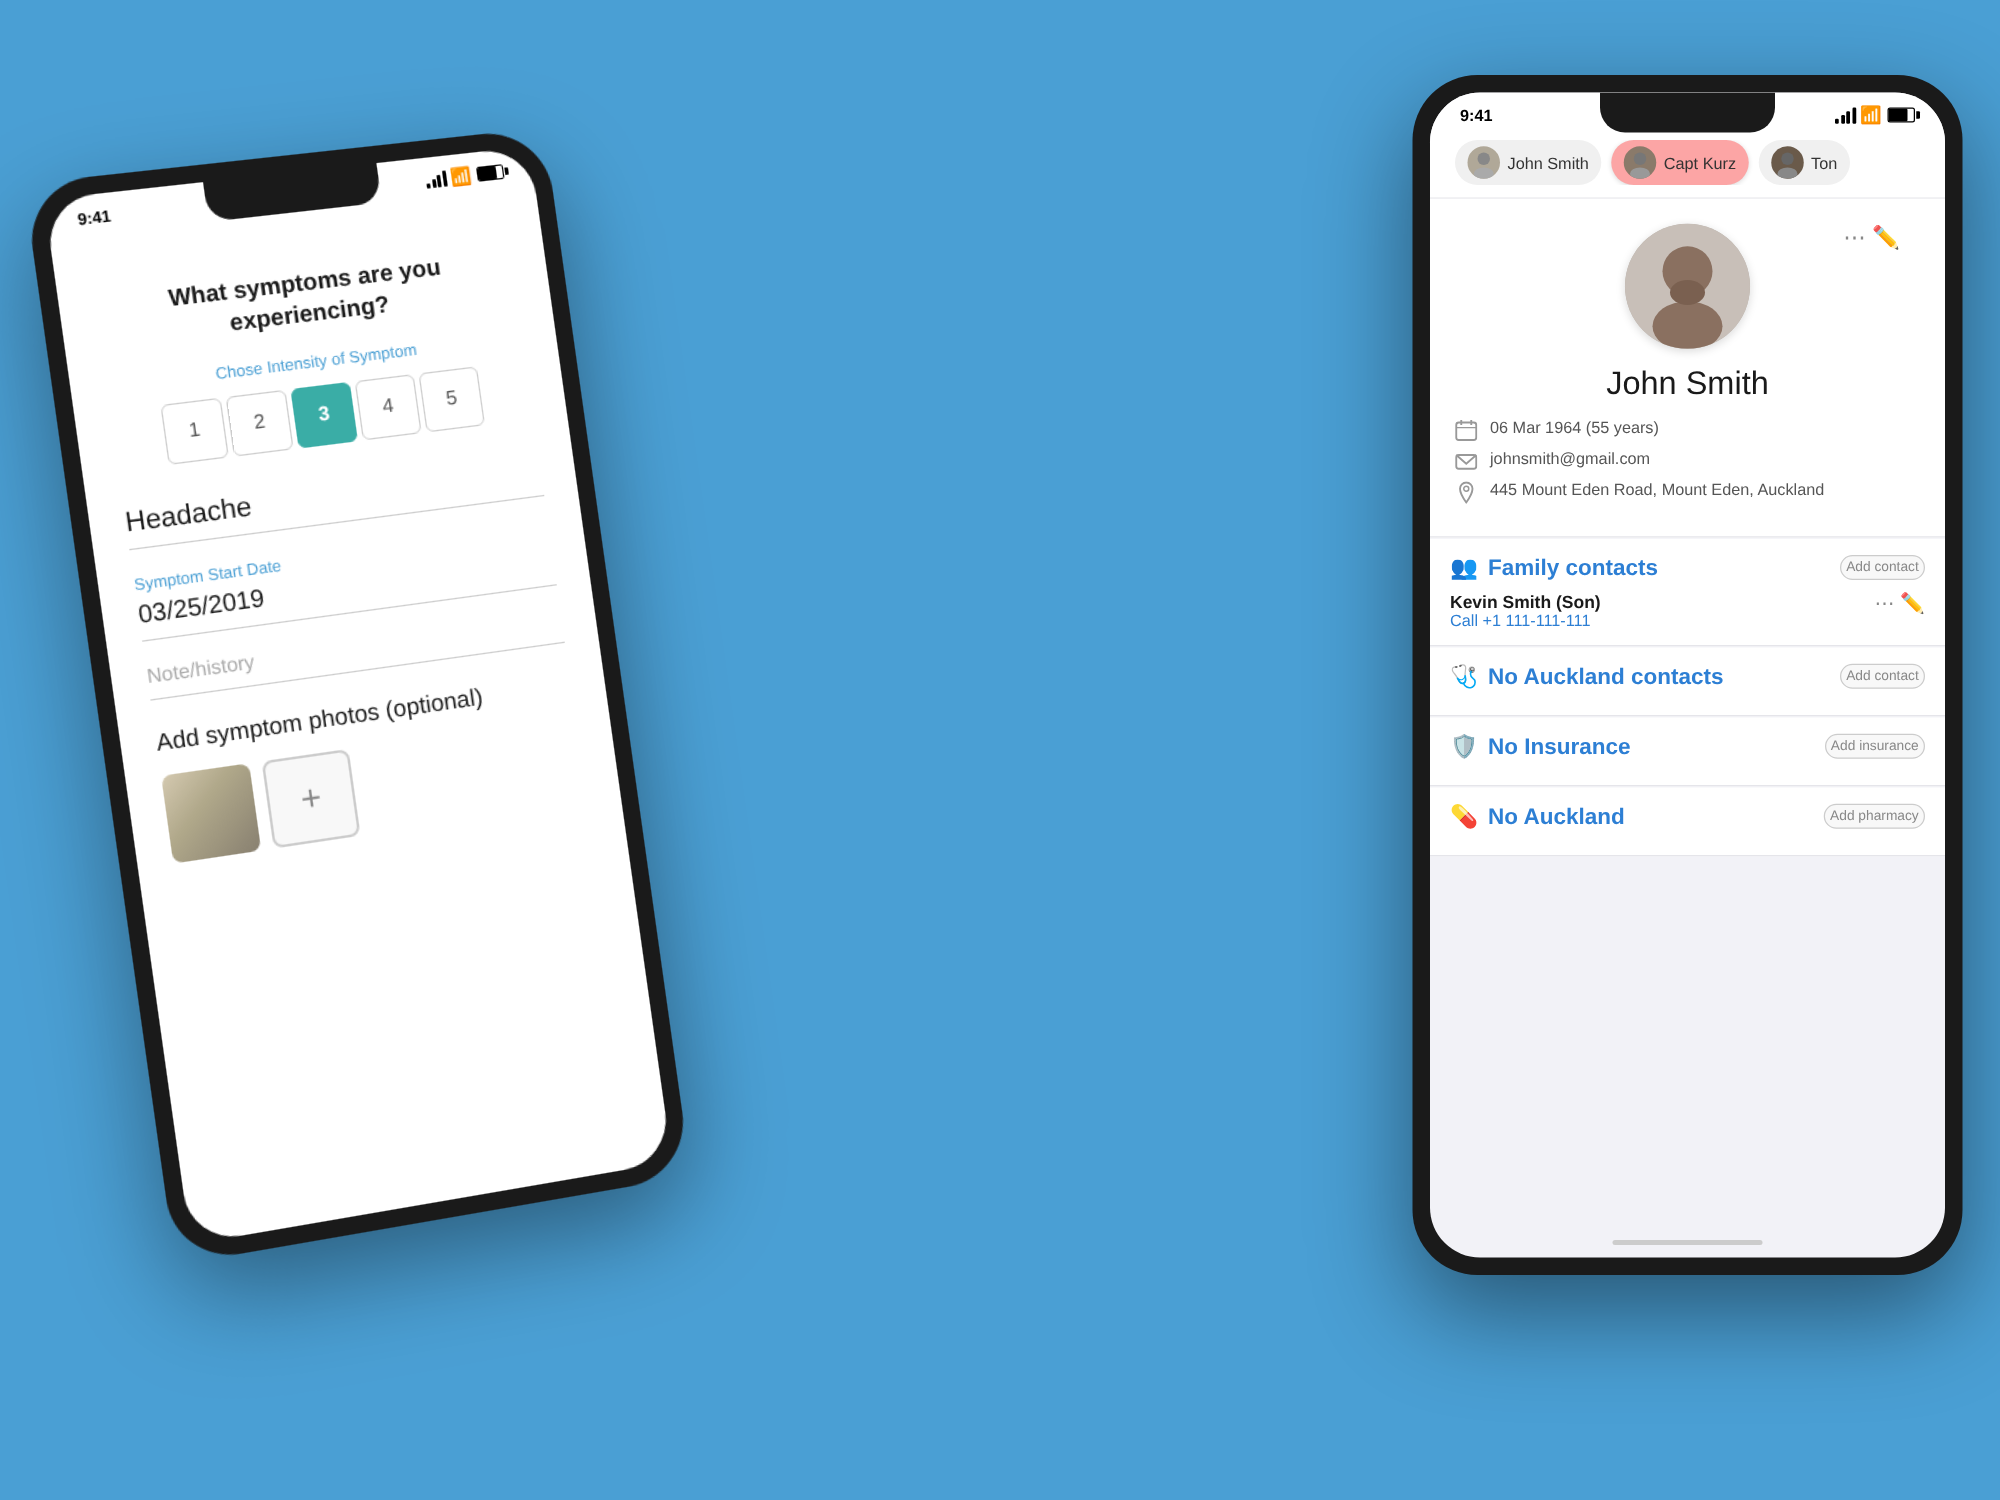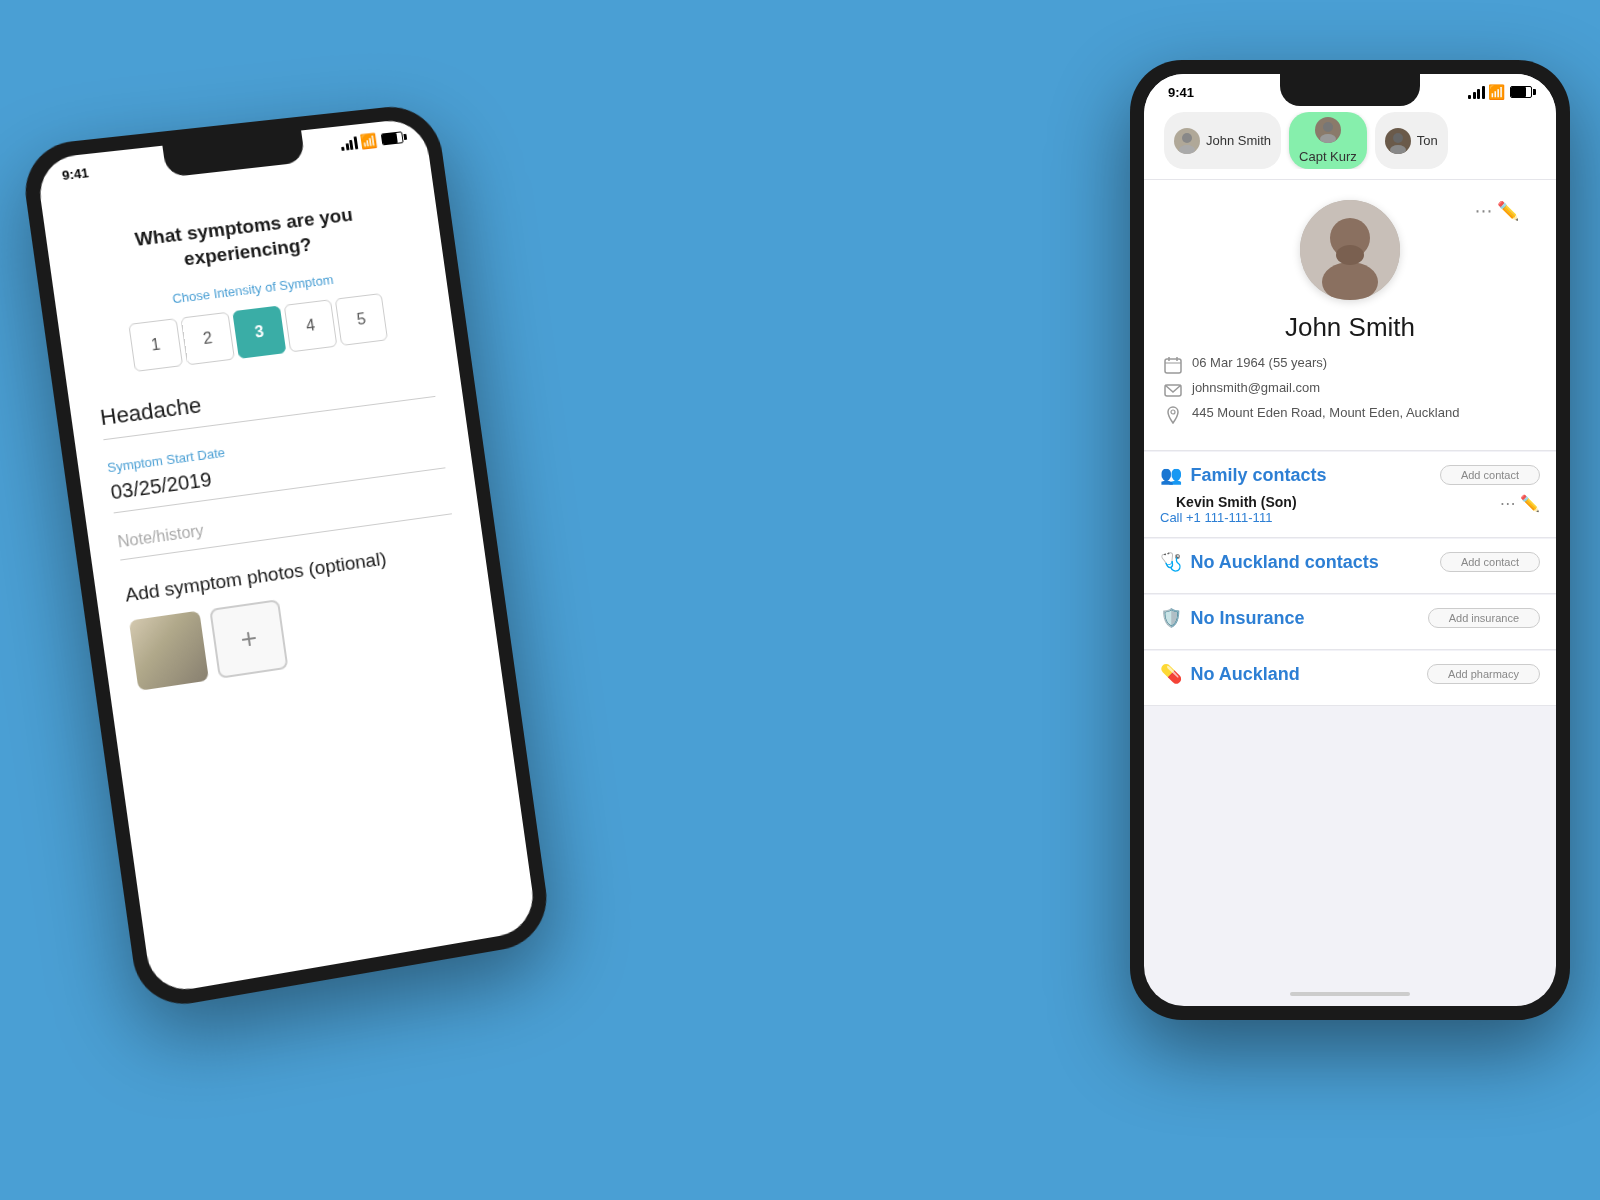--- a/index.html
+++ b/index.html
@@ -252,23 +252,22 @@
       gap: 6px;
       padding: 5px 10px;
       background: #f0f0f0;
       border-radius: 20px;
       font-size: 13px;
       color: #333;
       white-space: nowrap;
     }
 
     .contact-tab.active {
-      background: #86efac;
+      background: #fca5a5;
       box-shadow: 0 1px 4px rgba(0,0,0,0.15);
-      flex-direction: column;
     }
 
     .tab-avatar {
       width: 26px;
       height: 26px;
       border-radius: 50%;
       background: #ccc;
       overflow: hidden;
       flex-shrink: 0;
     }
@@ -360,29 +359,28 @@
       font-size: 18px;
       font-weight: 600;
       color: #2d7fd4;
     }
 
     .add-btn {
       font-size: 11px;
       color: #888;
       border: 1px solid #ccc;
       border-radius: 12px;
-      padding: 3px 20px;
+      padding: 3px 4px;
       background: #f8f8f8;
     }
 
     .contact-entry-name {
       font-size: 14px;
       font-weight: 700;
       color: #1a1a1a;
-      margin-left: 16px;
     }
 
     .contact-entry-phone {
       font-size: 13px;
       color: #2d7fd4;
     }
 
     .entry-dots {
       font-size: 16px;
       color: #888;

